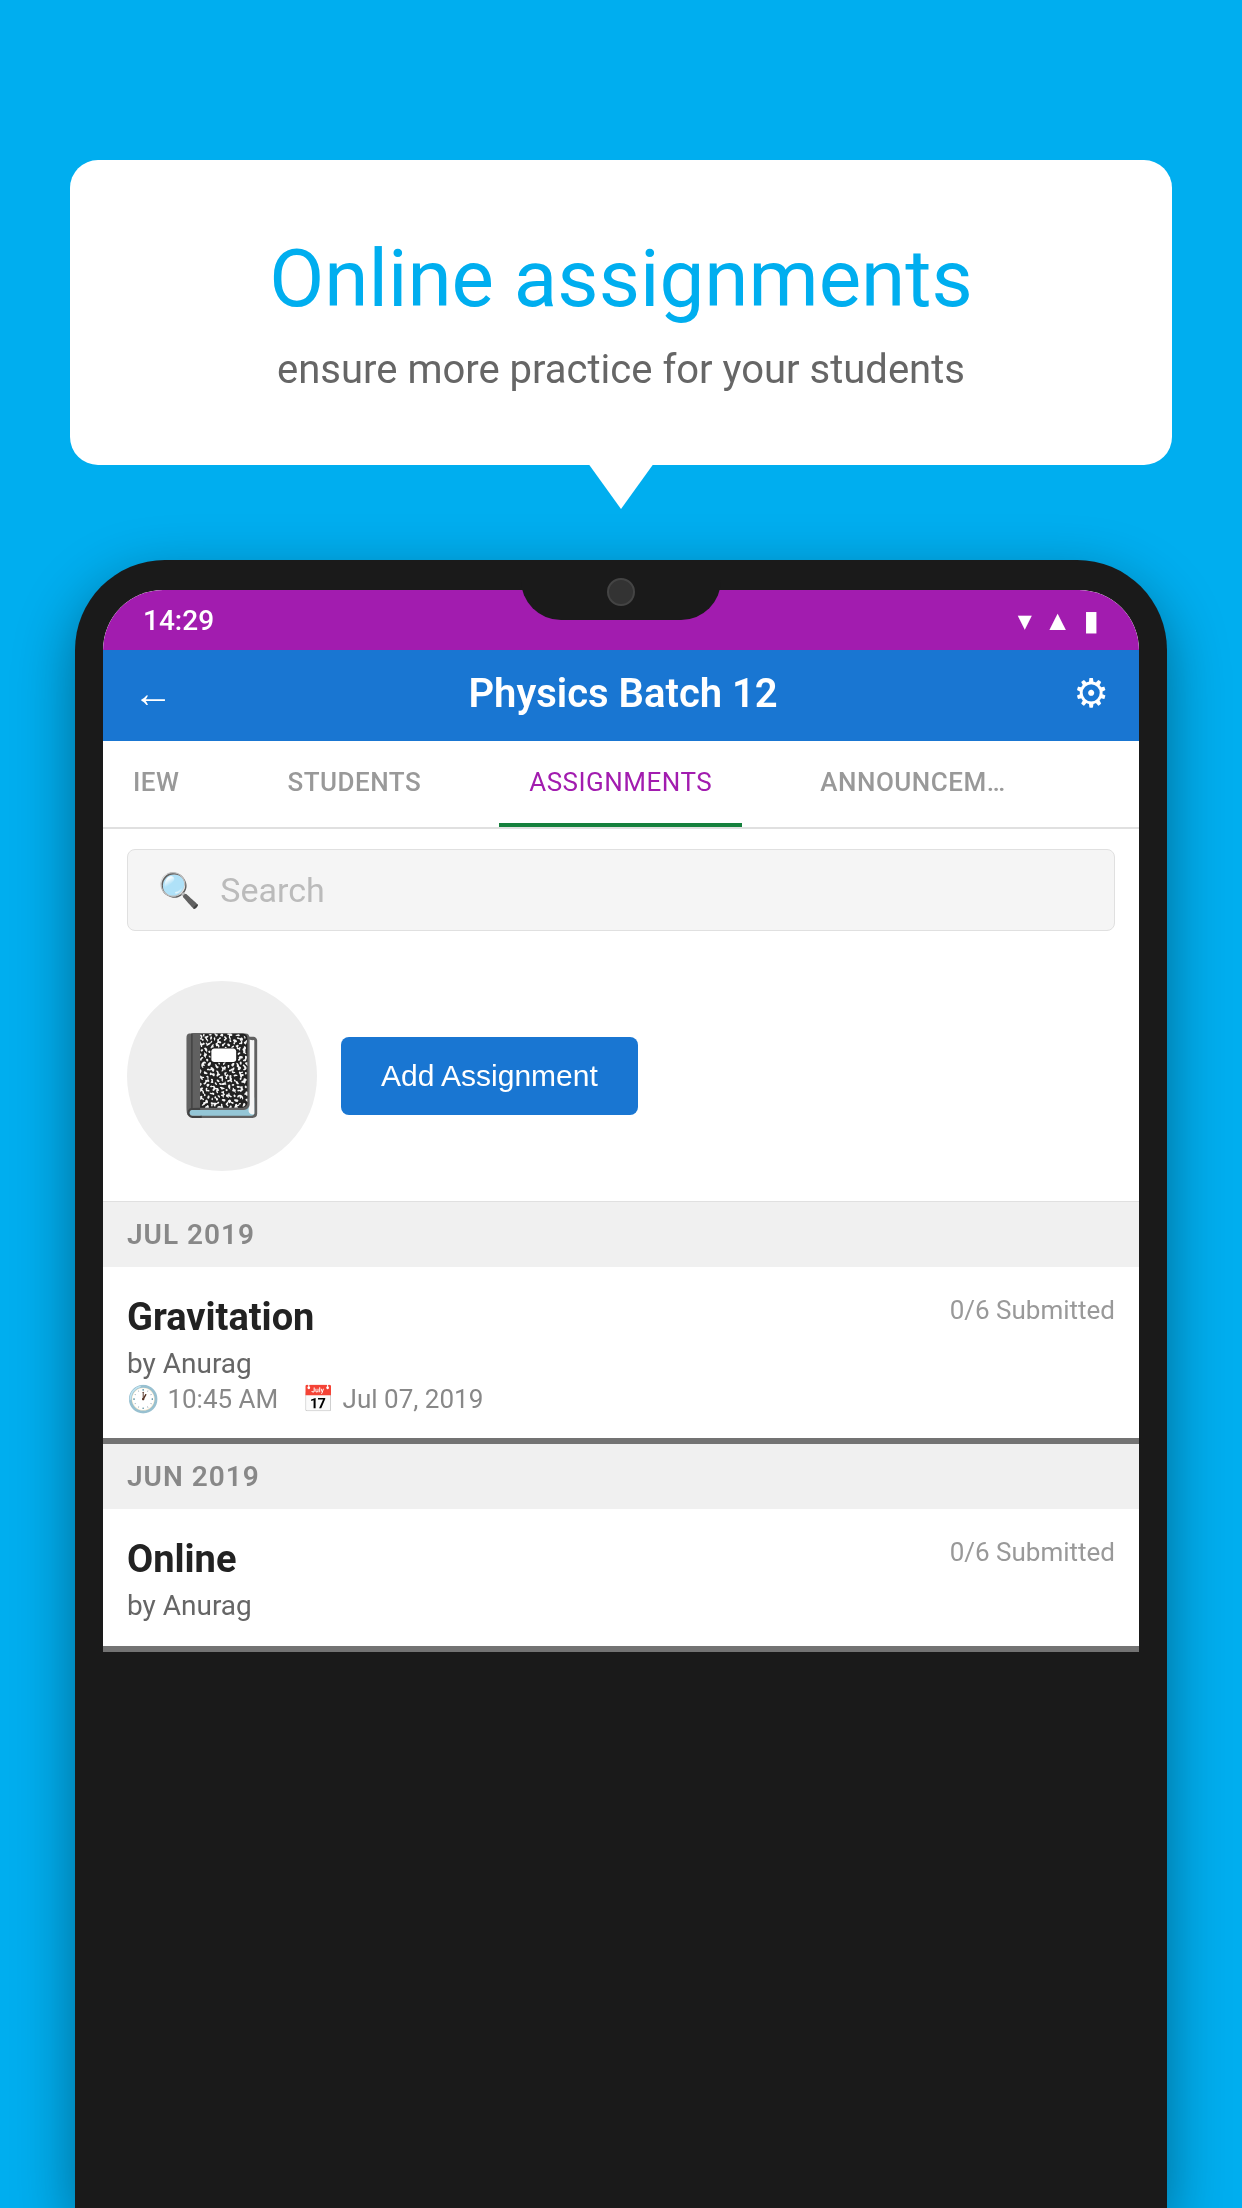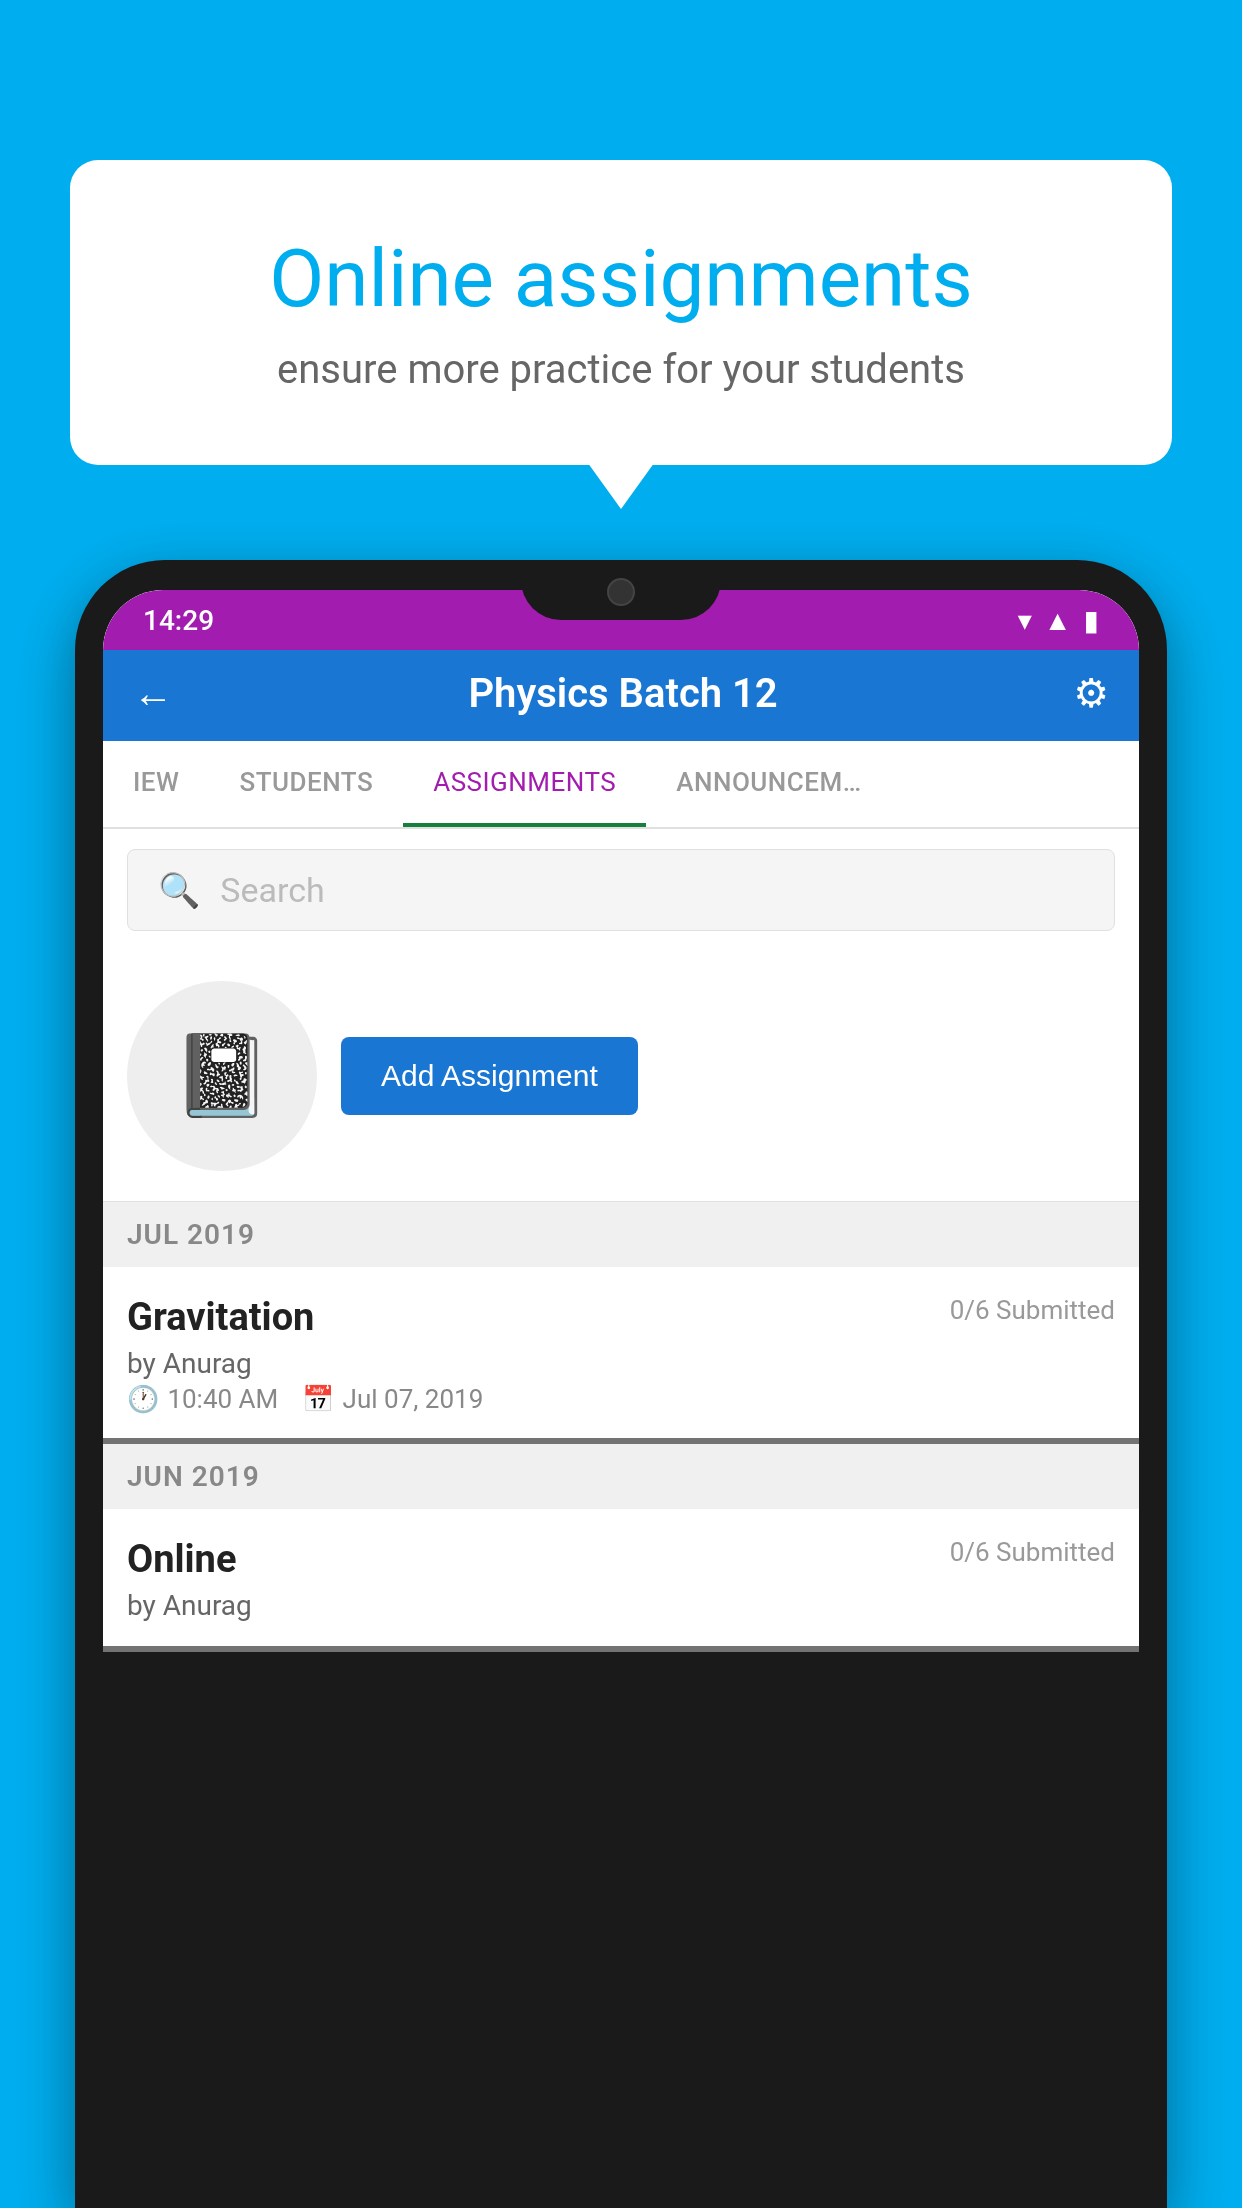--- a/index.html
+++ b/index.html
@@ -158,20 +158,21 @@
       font-size: 40px;
       cursor: pointer;
     }
 
     
     .tabs-container {
       background: white;
       display: flex;
       border-bottom: 2px solid #e0e0e0;
       overflow: hidden;
+      gap: 48px;
     }
 
     .tab-item {
       padding: 26px 30px;
       font-size: 26px;
       color: #999;
       font-weight: 500;
       cursor: pointer;
       letter-spacing: 0.5px;
       white-space: nowrap;
@@ -394,21 +395,21 @@
     <div class="assignment-item">
       <div class="assignment-header">
         <span class="assignment-title">Gravitation</span>
         <span class="assignment-submitted">0/6 Submitted</span>
       </div>
       <div class="assignment-meta">
         <span class="assignment-by">by Anurag</span>
         <div class="assignment-datetime">
           <div class="datetime-item">
             <span class="datetime-icon">🕐</span>
-            <span>10:40 AM</span>
+            <span>10:45 AM</span>
           </div>
           <div class="datetime-item">
             <span class="datetime-icon">📅</span>
             <span>Jul 07, 2019</span>
           </div>
         </div>
       </div>
     </div>
 
     <div class="section-divider">

